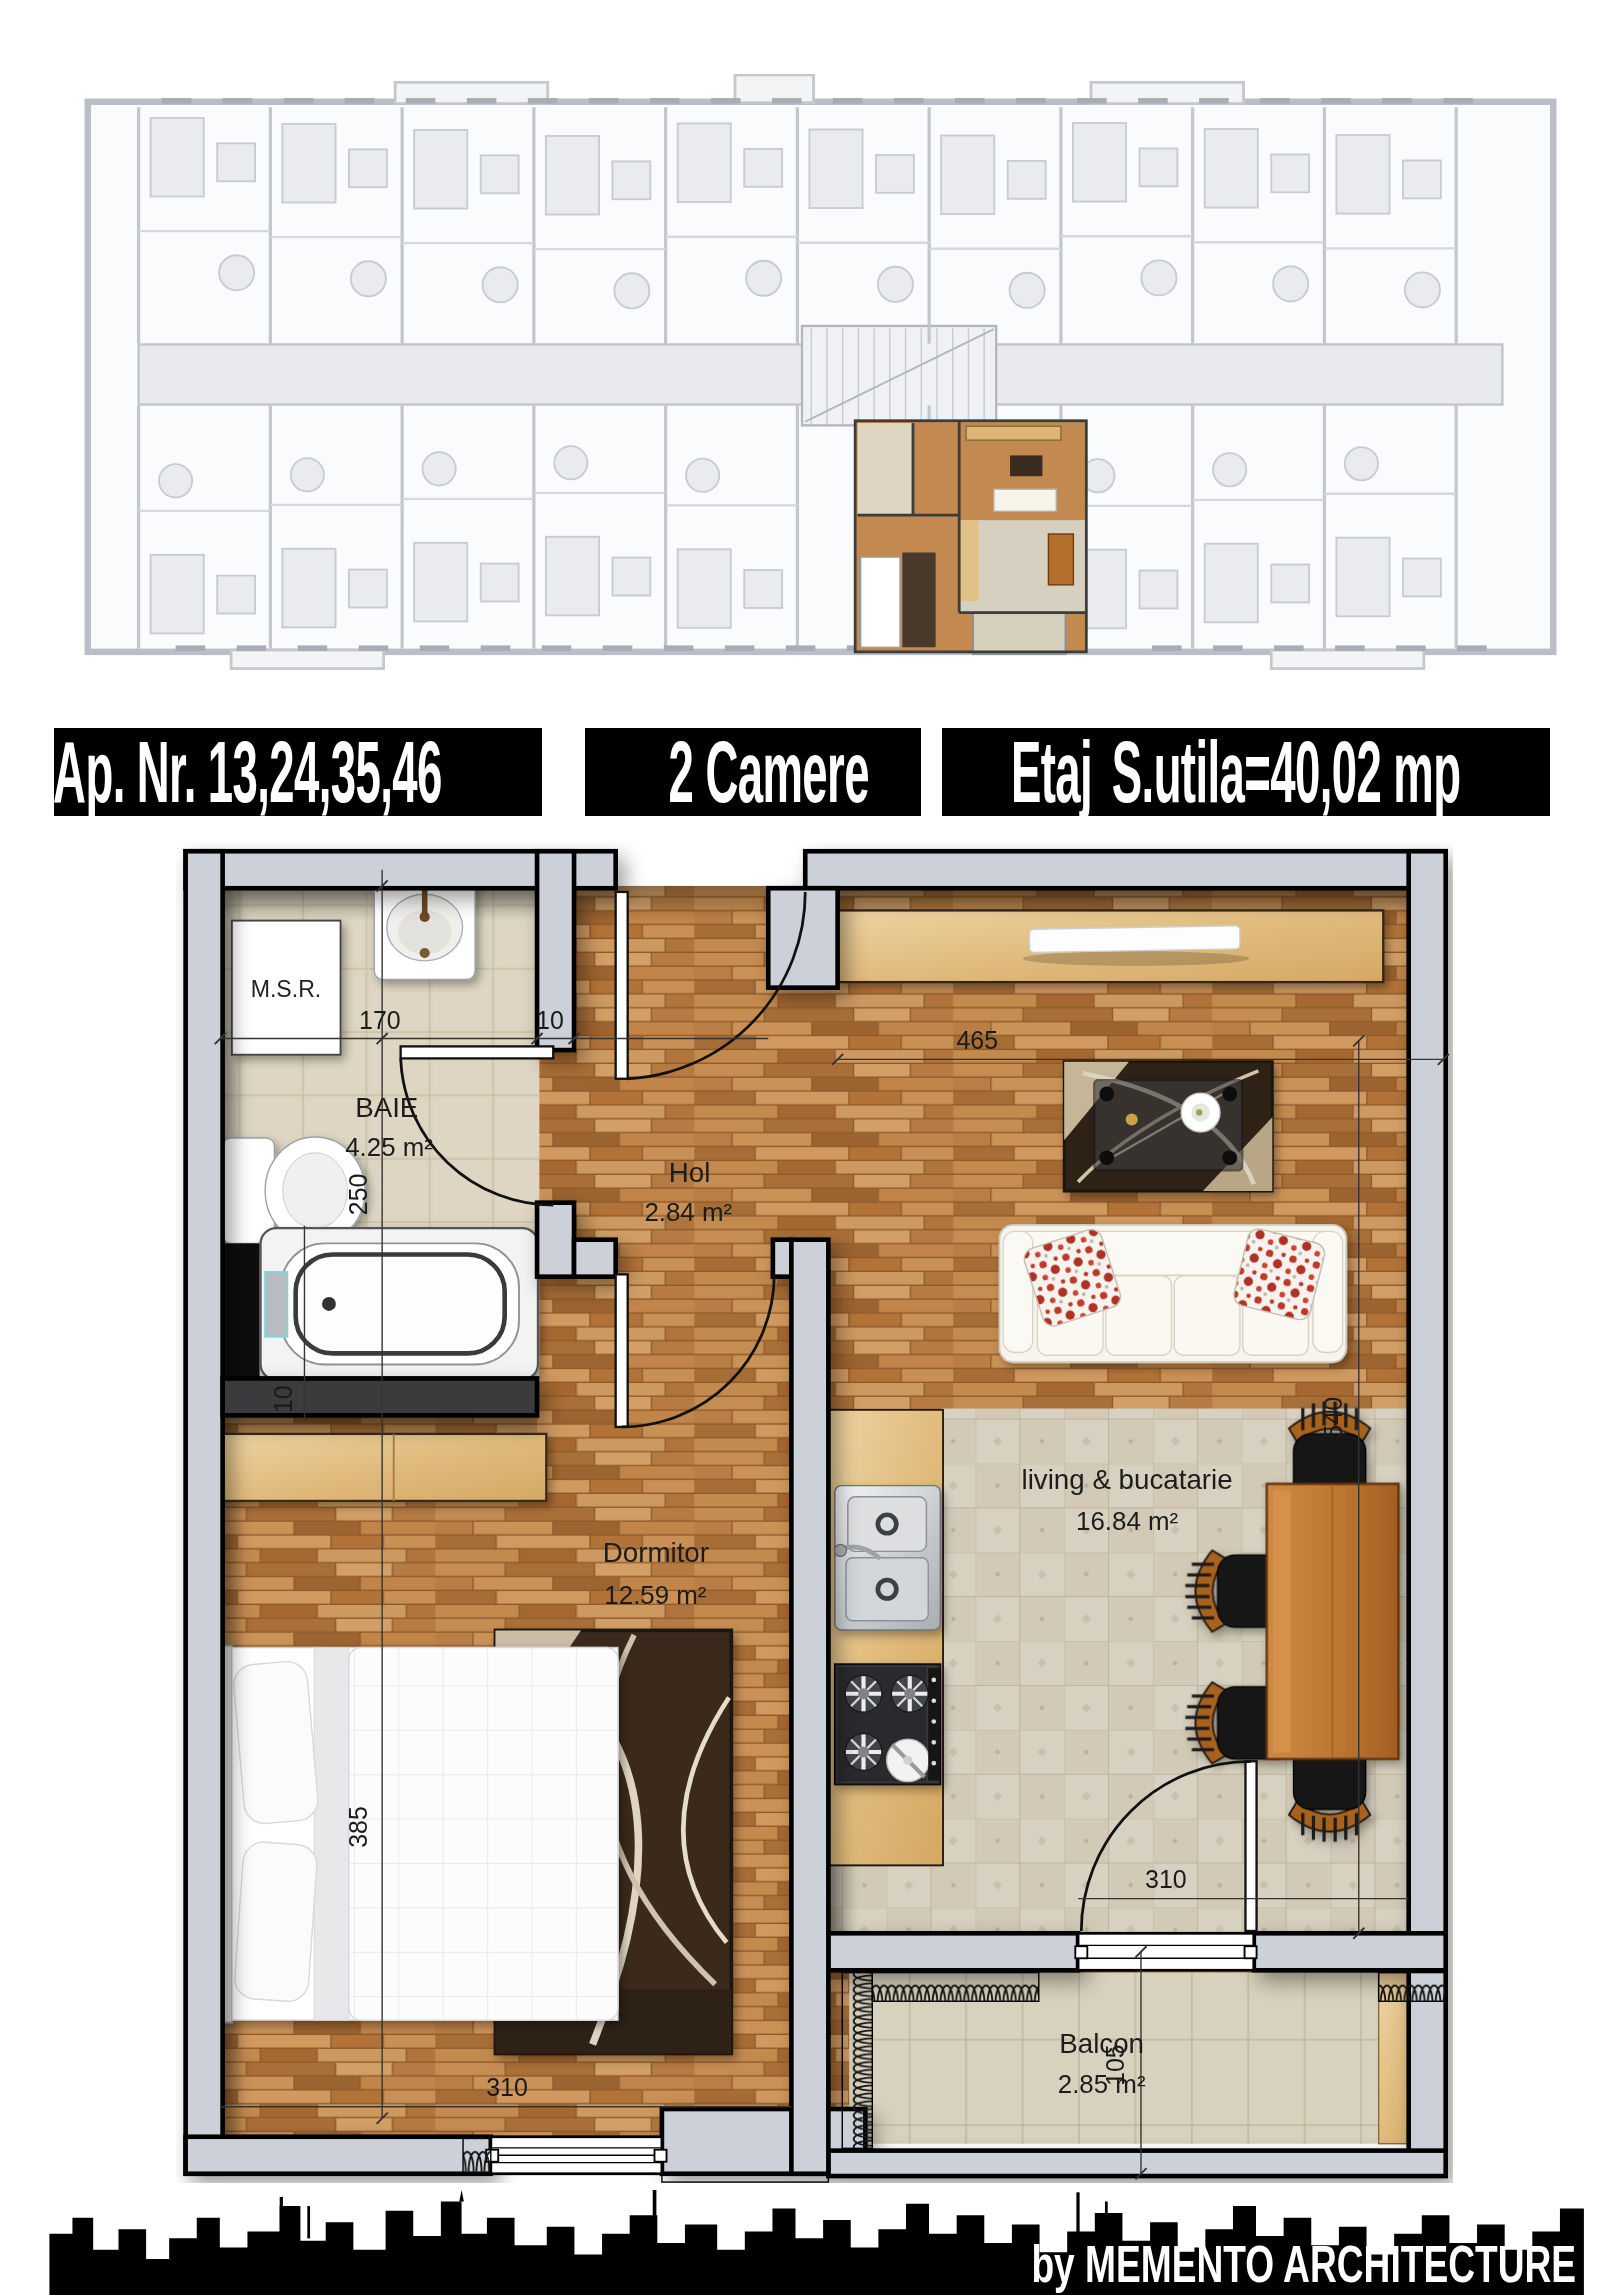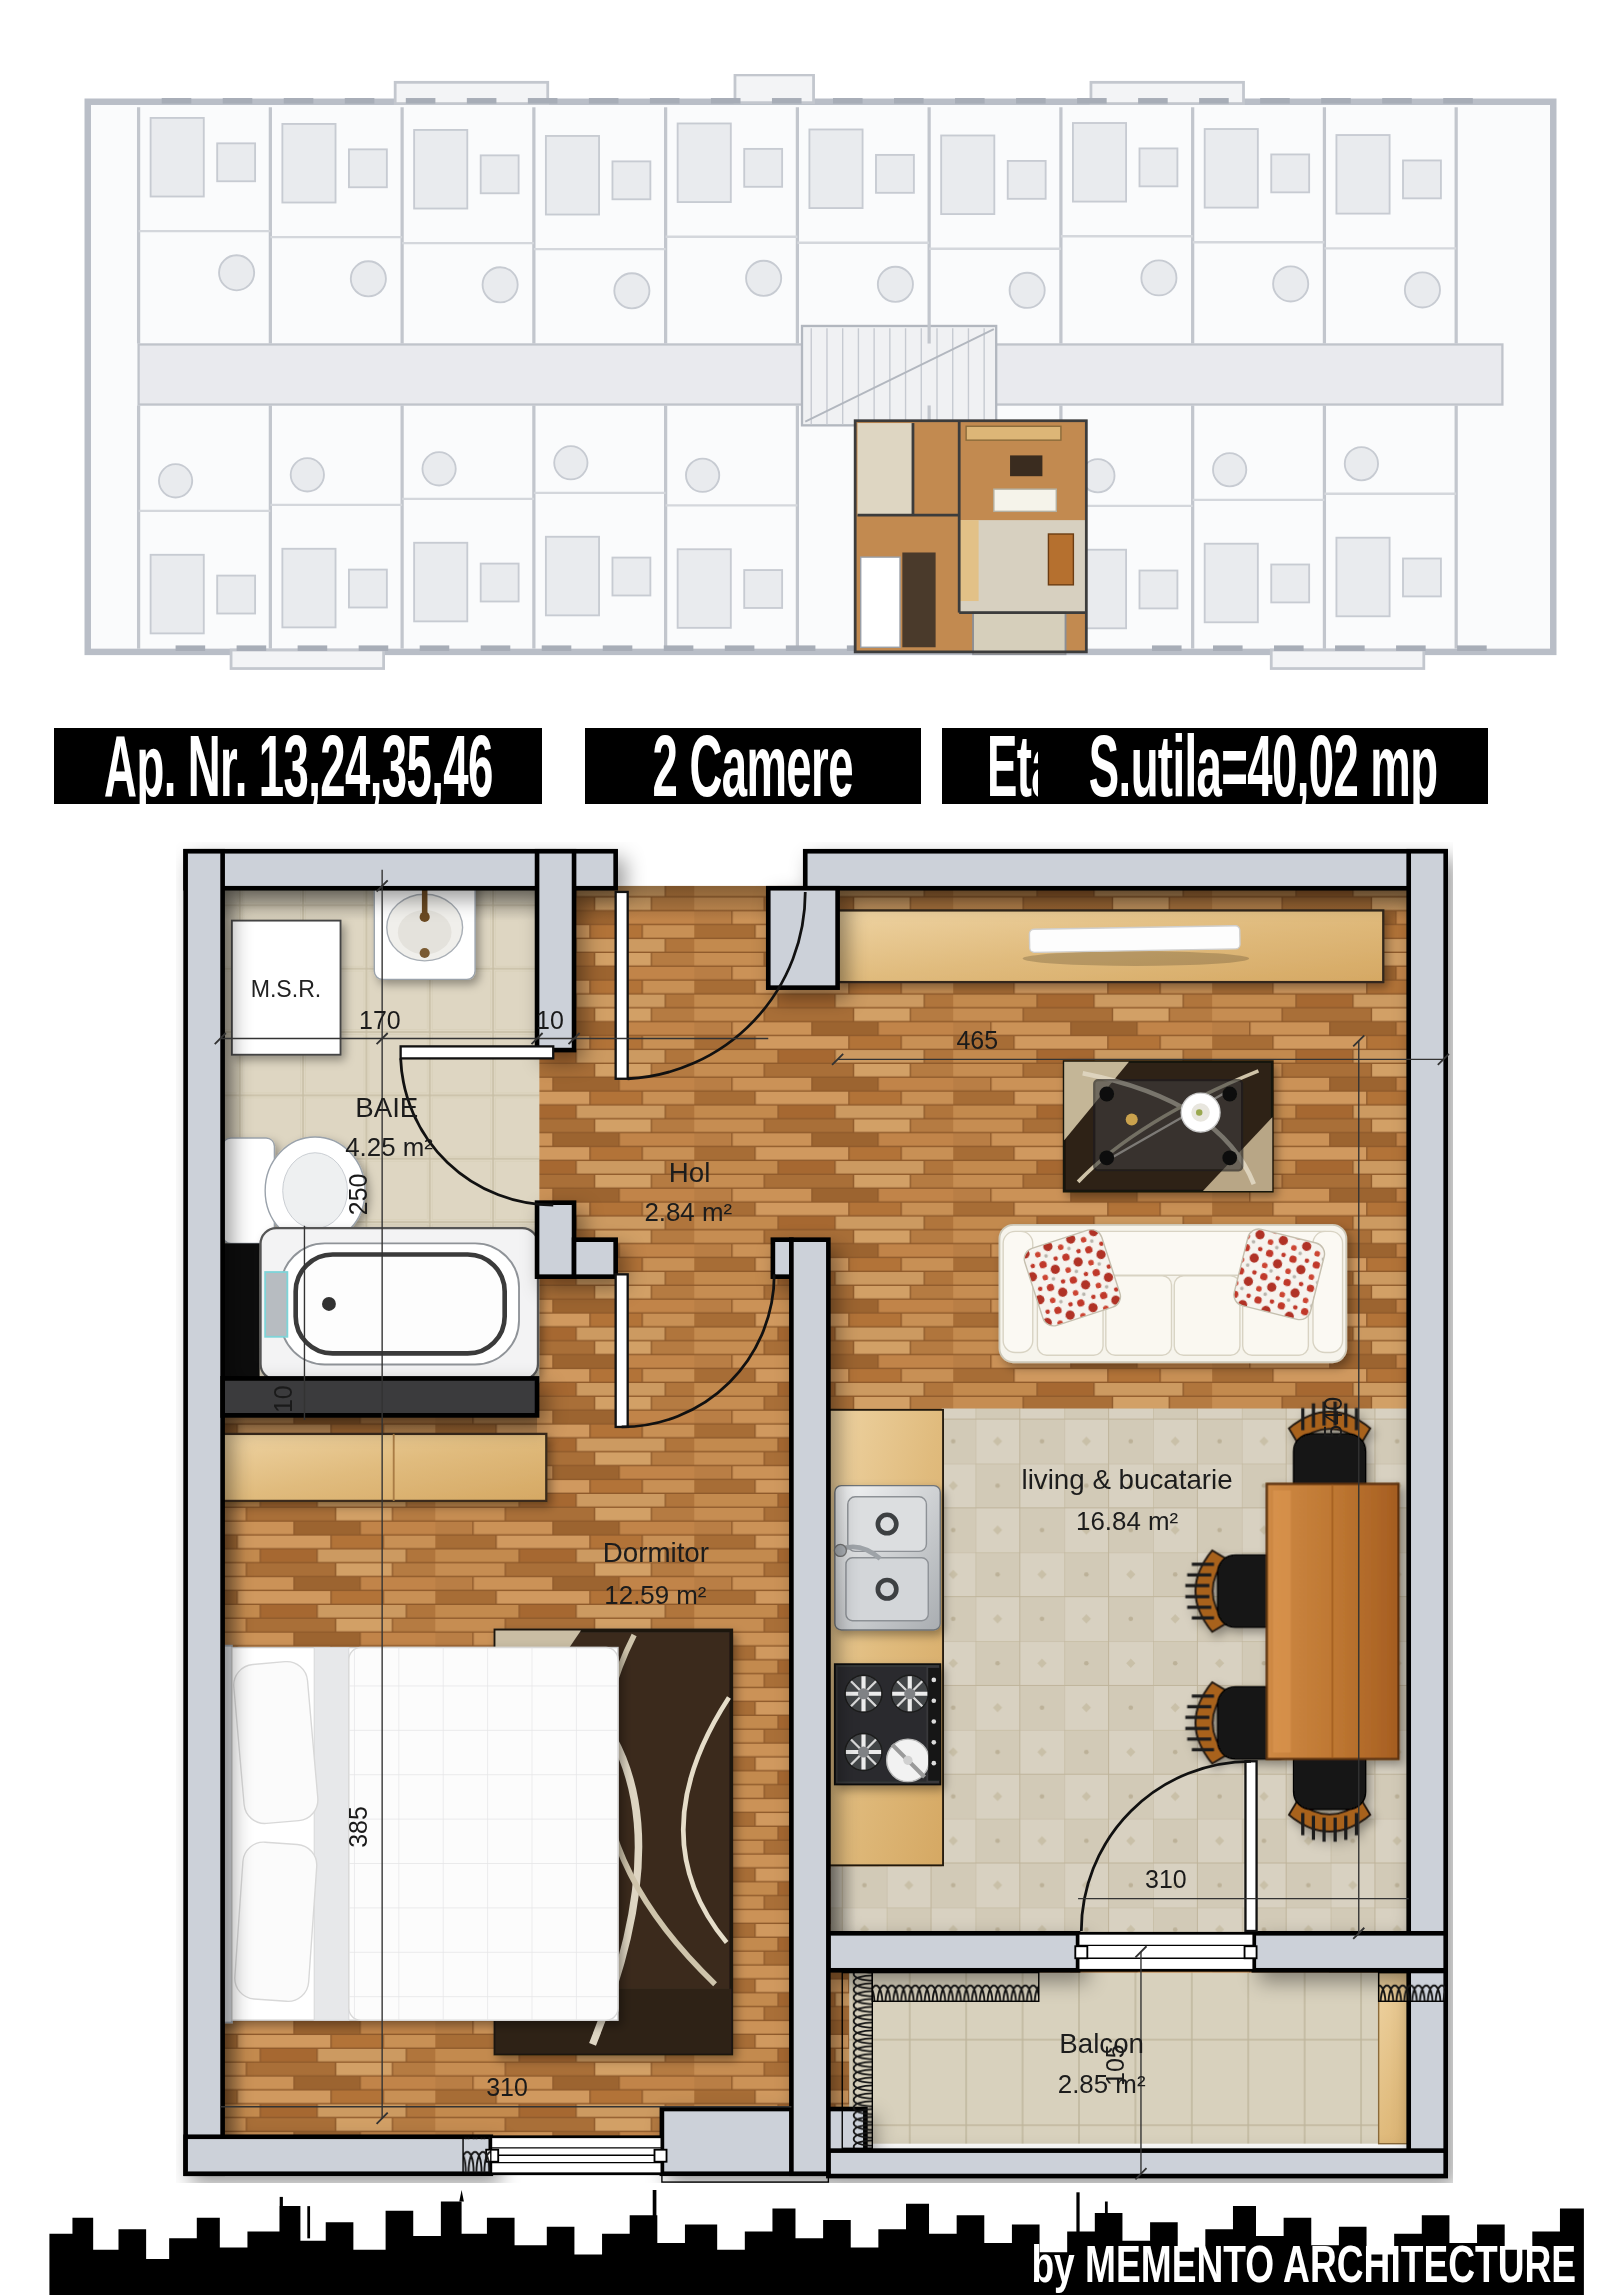--- a/index.html
+++ b/index.html
@@ -1,18 +1,18 @@
 <!DOCTYPE html>
 <html style="font-size:7.4px"><head>
 <meta charset="utf-8">
 <style>
   html,body{margin:0;padding:0;background:#ffffff;}
   body{width:1623px;height:2295px;position:relative;font-family:"Liberation Sans",sans-serif;overflow:hidden;}
   .abs{position:absolute;}
-  .tblock{position:absolute;top:728px;height:76px;background:#000;display:flex;align-items:center;justify-content:center;overflow:hidden;text-decoration:underline;}
+  .tblock{position:absolute;top:728px;height:88px;background:#000;display:flex;align-items:center;justify-content:flex-end;overflow:hidden;text-decoration:underline;}
   .tblock .cond{color:#fff;font-weight:bold;font-size:69px;white-space:nowrap;display:inline-block;transform:scale(0.66,1.26);letter-spacing:-0.9px;}
   svg text{font-family:"Liberation Sans",sans-serif;}
   .roomname{font-size:60px;fill:#1c1c1c;}
   .roomarea{font-size:56px;fill:#1c1c1c;}
   .dimtxt{font-size:54px;fill:#1a1a1a;}
 </style>
 </head>
 <body>
 
 <svg class="abs" style="left:69px;top:74px" width="1503" height="601" viewBox="0 0 3250 1300">
@@ -209,21 +209,21 @@
 
 <div class="tblock" style="left:54px;width:488px">
   <span class="cond">Ap. Nr. 13,24,35,46</span>
 </div>
 <div class="tblock" style="left:585px;width:336px">
   <span class="cond">2 Camere</span>
 </div>
 <div class="tblock" style="left:942px;width:171px">
   <span class="cond">Etaj</span>
 </div>
-<div class="tblock" style="left:1038px;width:450px">
+<div class="tblock" style="left:1100px;width:450px">
   <span class="cond">S.utila=40,02 mp</span>
 </div>
 
 <svg class="abs" style="left:176px;top:842px" width="1277" height="1341" viewBox="0 0 2760 2900">
 <defs>
   <pattern id="parquet" width="560" height="120" patternUnits="userSpaceOnUse">
     <rect width="560" height="120" fill="#8f5a2b"></rect>
     <g>
       <rect x="0" y="0" width="150" height="27" fill="#c68d52"></rect>
           <rect x="153" y="0" width="190" height="27" fill="#a96f38"></rect>

